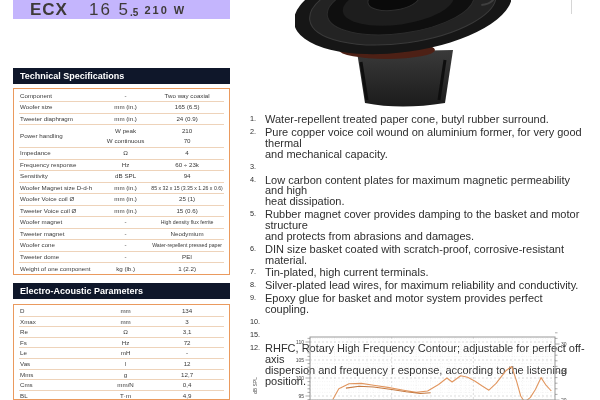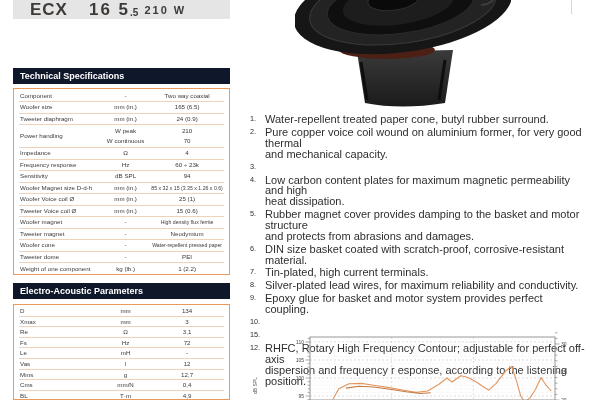--- a/index.html
+++ b/index.html
@@ -1,24 +1,24 @@
 <!DOCTYPE html>
 <html><head>
 <meta charset="utf-8">
 <style>
   * { margin:0; padding:0; box-sizing:border-box; }
   html,body { width:600px; height:400px; overflow:hidden; background:#fff;
     font-family:"Liberation Sans", sans-serif; color:#333; position:relative; }
   .abs { position:absolute; }
 
   
-  #header-bar { left:13px; top:0; width:217px; height:19px; background:#e5e5e5;
+  #header-bar { left:13px; top:0; width:217px; height:19px; background:#c4b5fd;
     display:flex; align-items:center; color:#3e3a38; }
   #header-model { font-size:17px; font-weight:600; margin-left:17px; letter-spacing:1px; }
-  #header-size  { font-size:17px; font-weight:700; margin-left:21px; letter-spacing:2px; }
+  #header-size  { font-size:17px; font-weight:400; margin-left:21px; letter-spacing:2px; }
   #header-size-sub { font-size:10px; font-weight:600; margin-top:5px; }
   #header-power { font-size:11px; font-weight:700; margin-left:6px; letter-spacing:2px; }
 
   
   #speaker { left:295px; top:0; width:216px; height:108px; }
   #edge-hairline { left:571px; top:0; width:1px; height:14px; background:#d6d6d6; }
 
   
   .sec-header { left:13px; width:217px; height:16px; background:#0f172a; color:#fff;
     font-size:9px; font-weight:bold; line-height:16px; padding-left:7px; }

